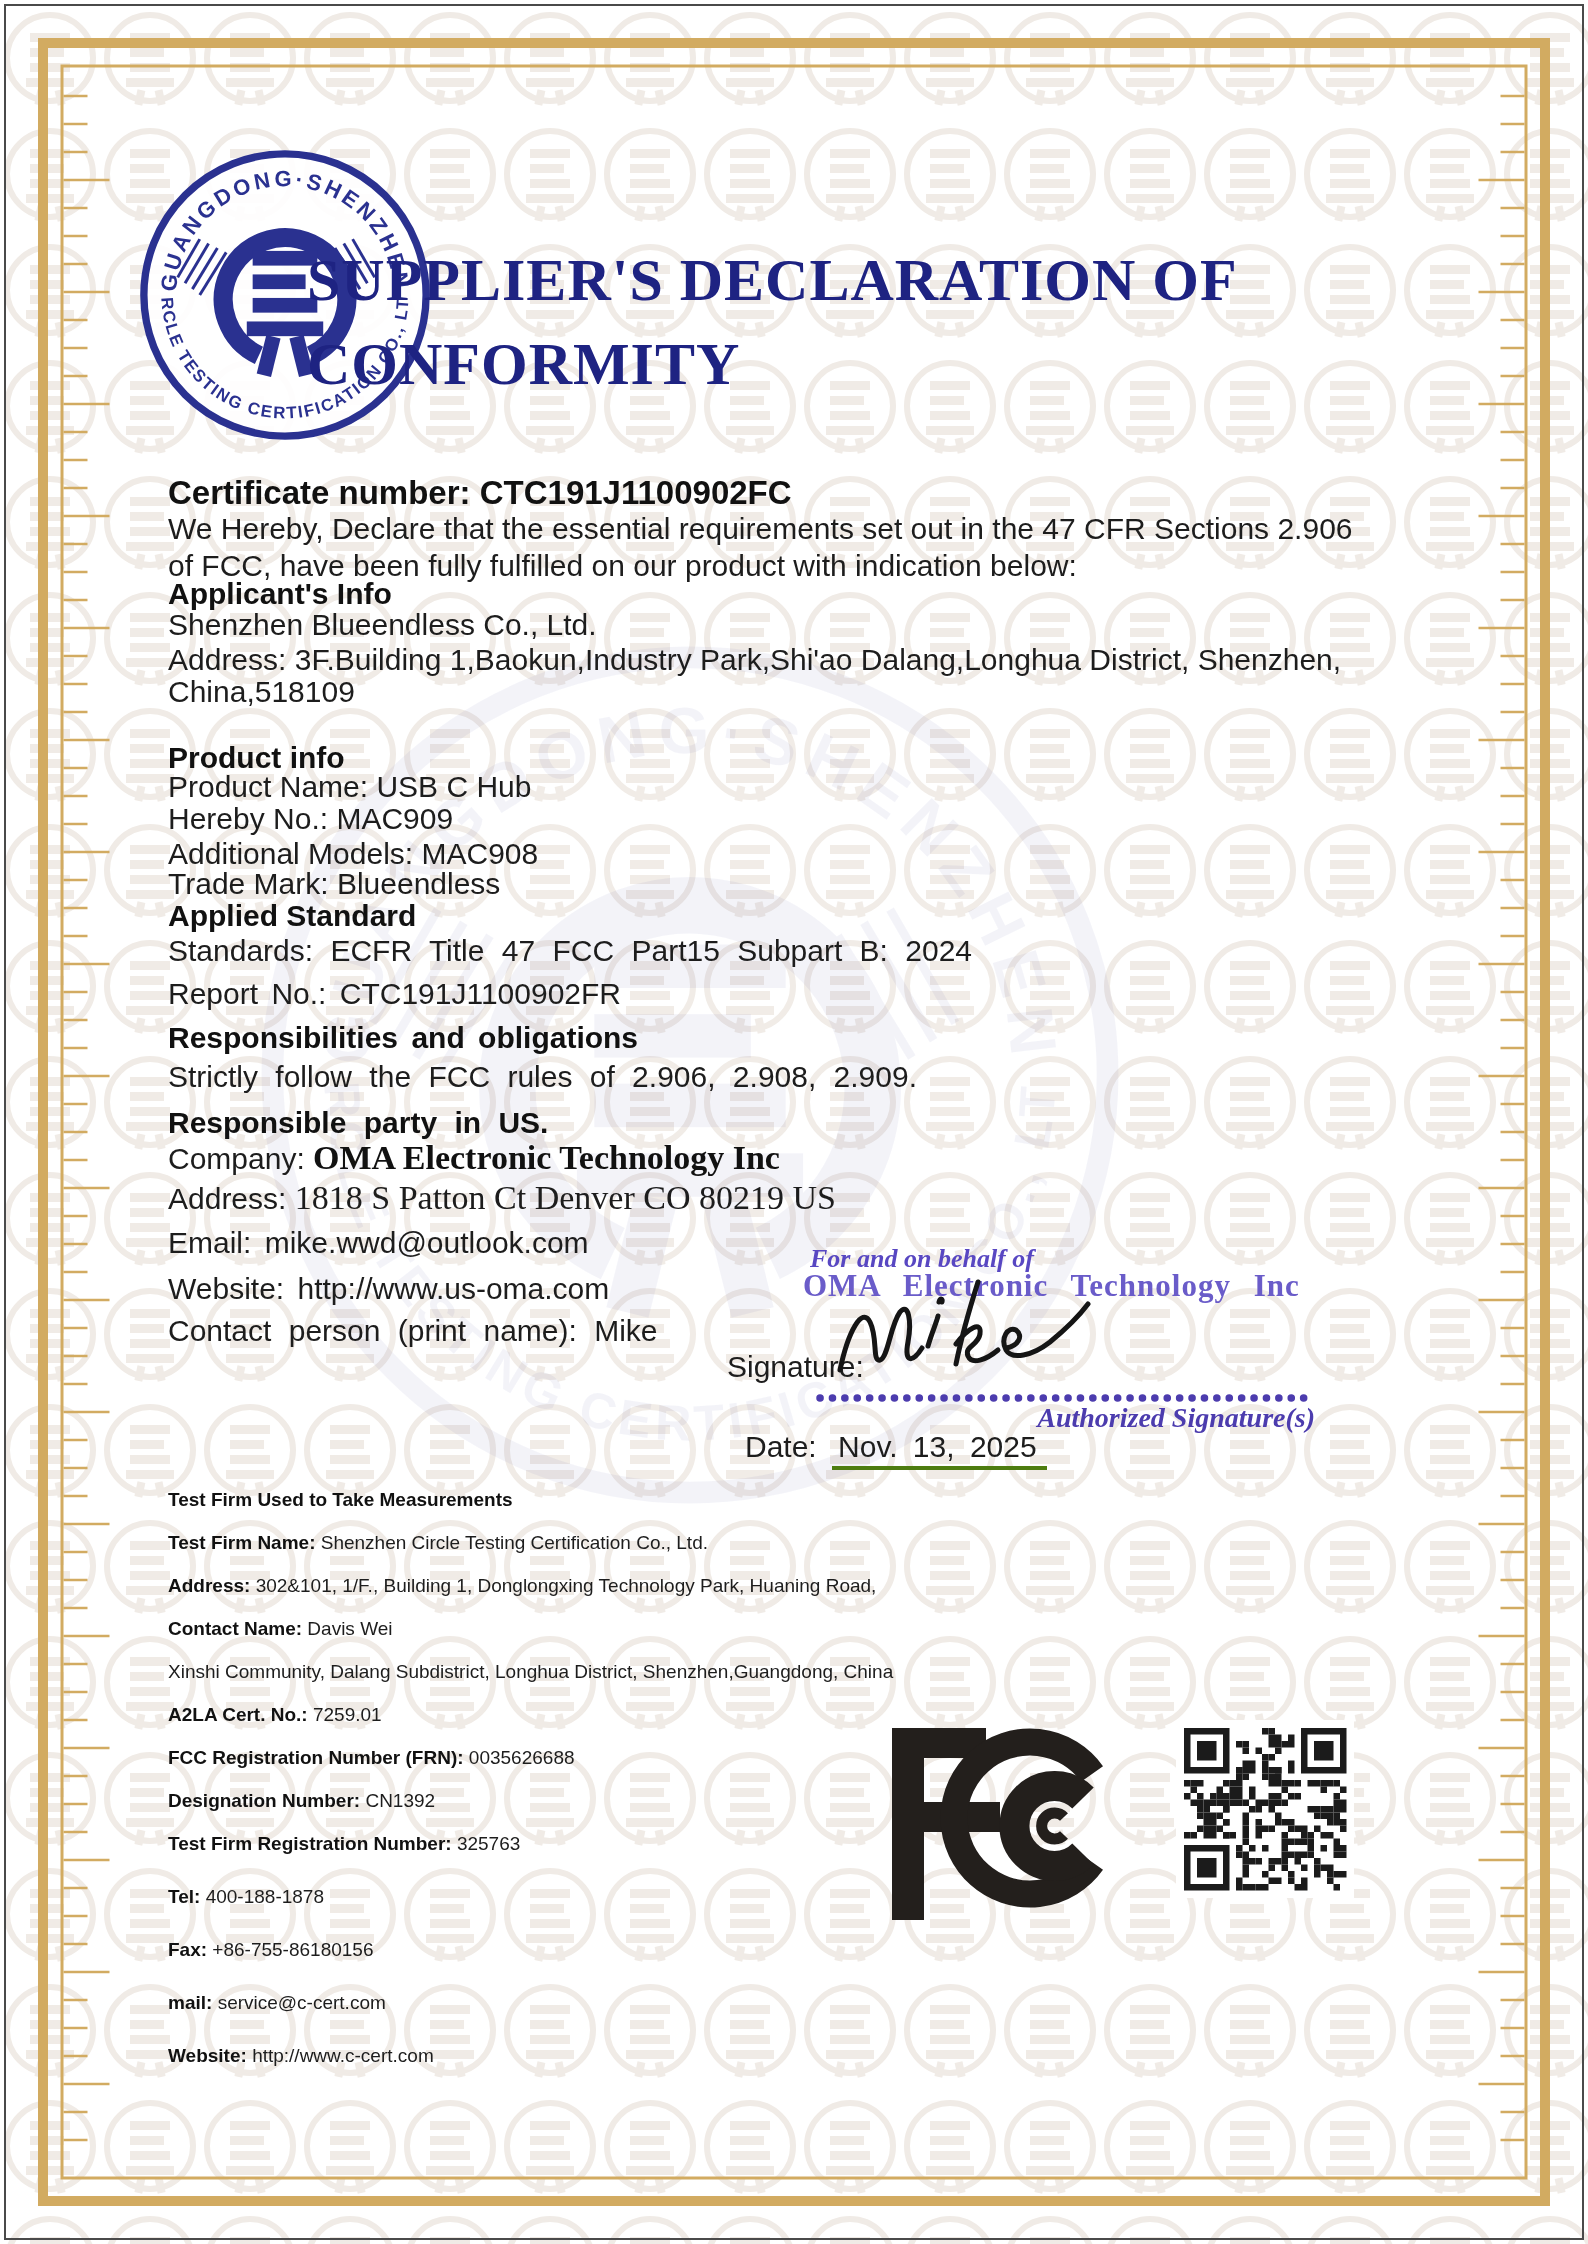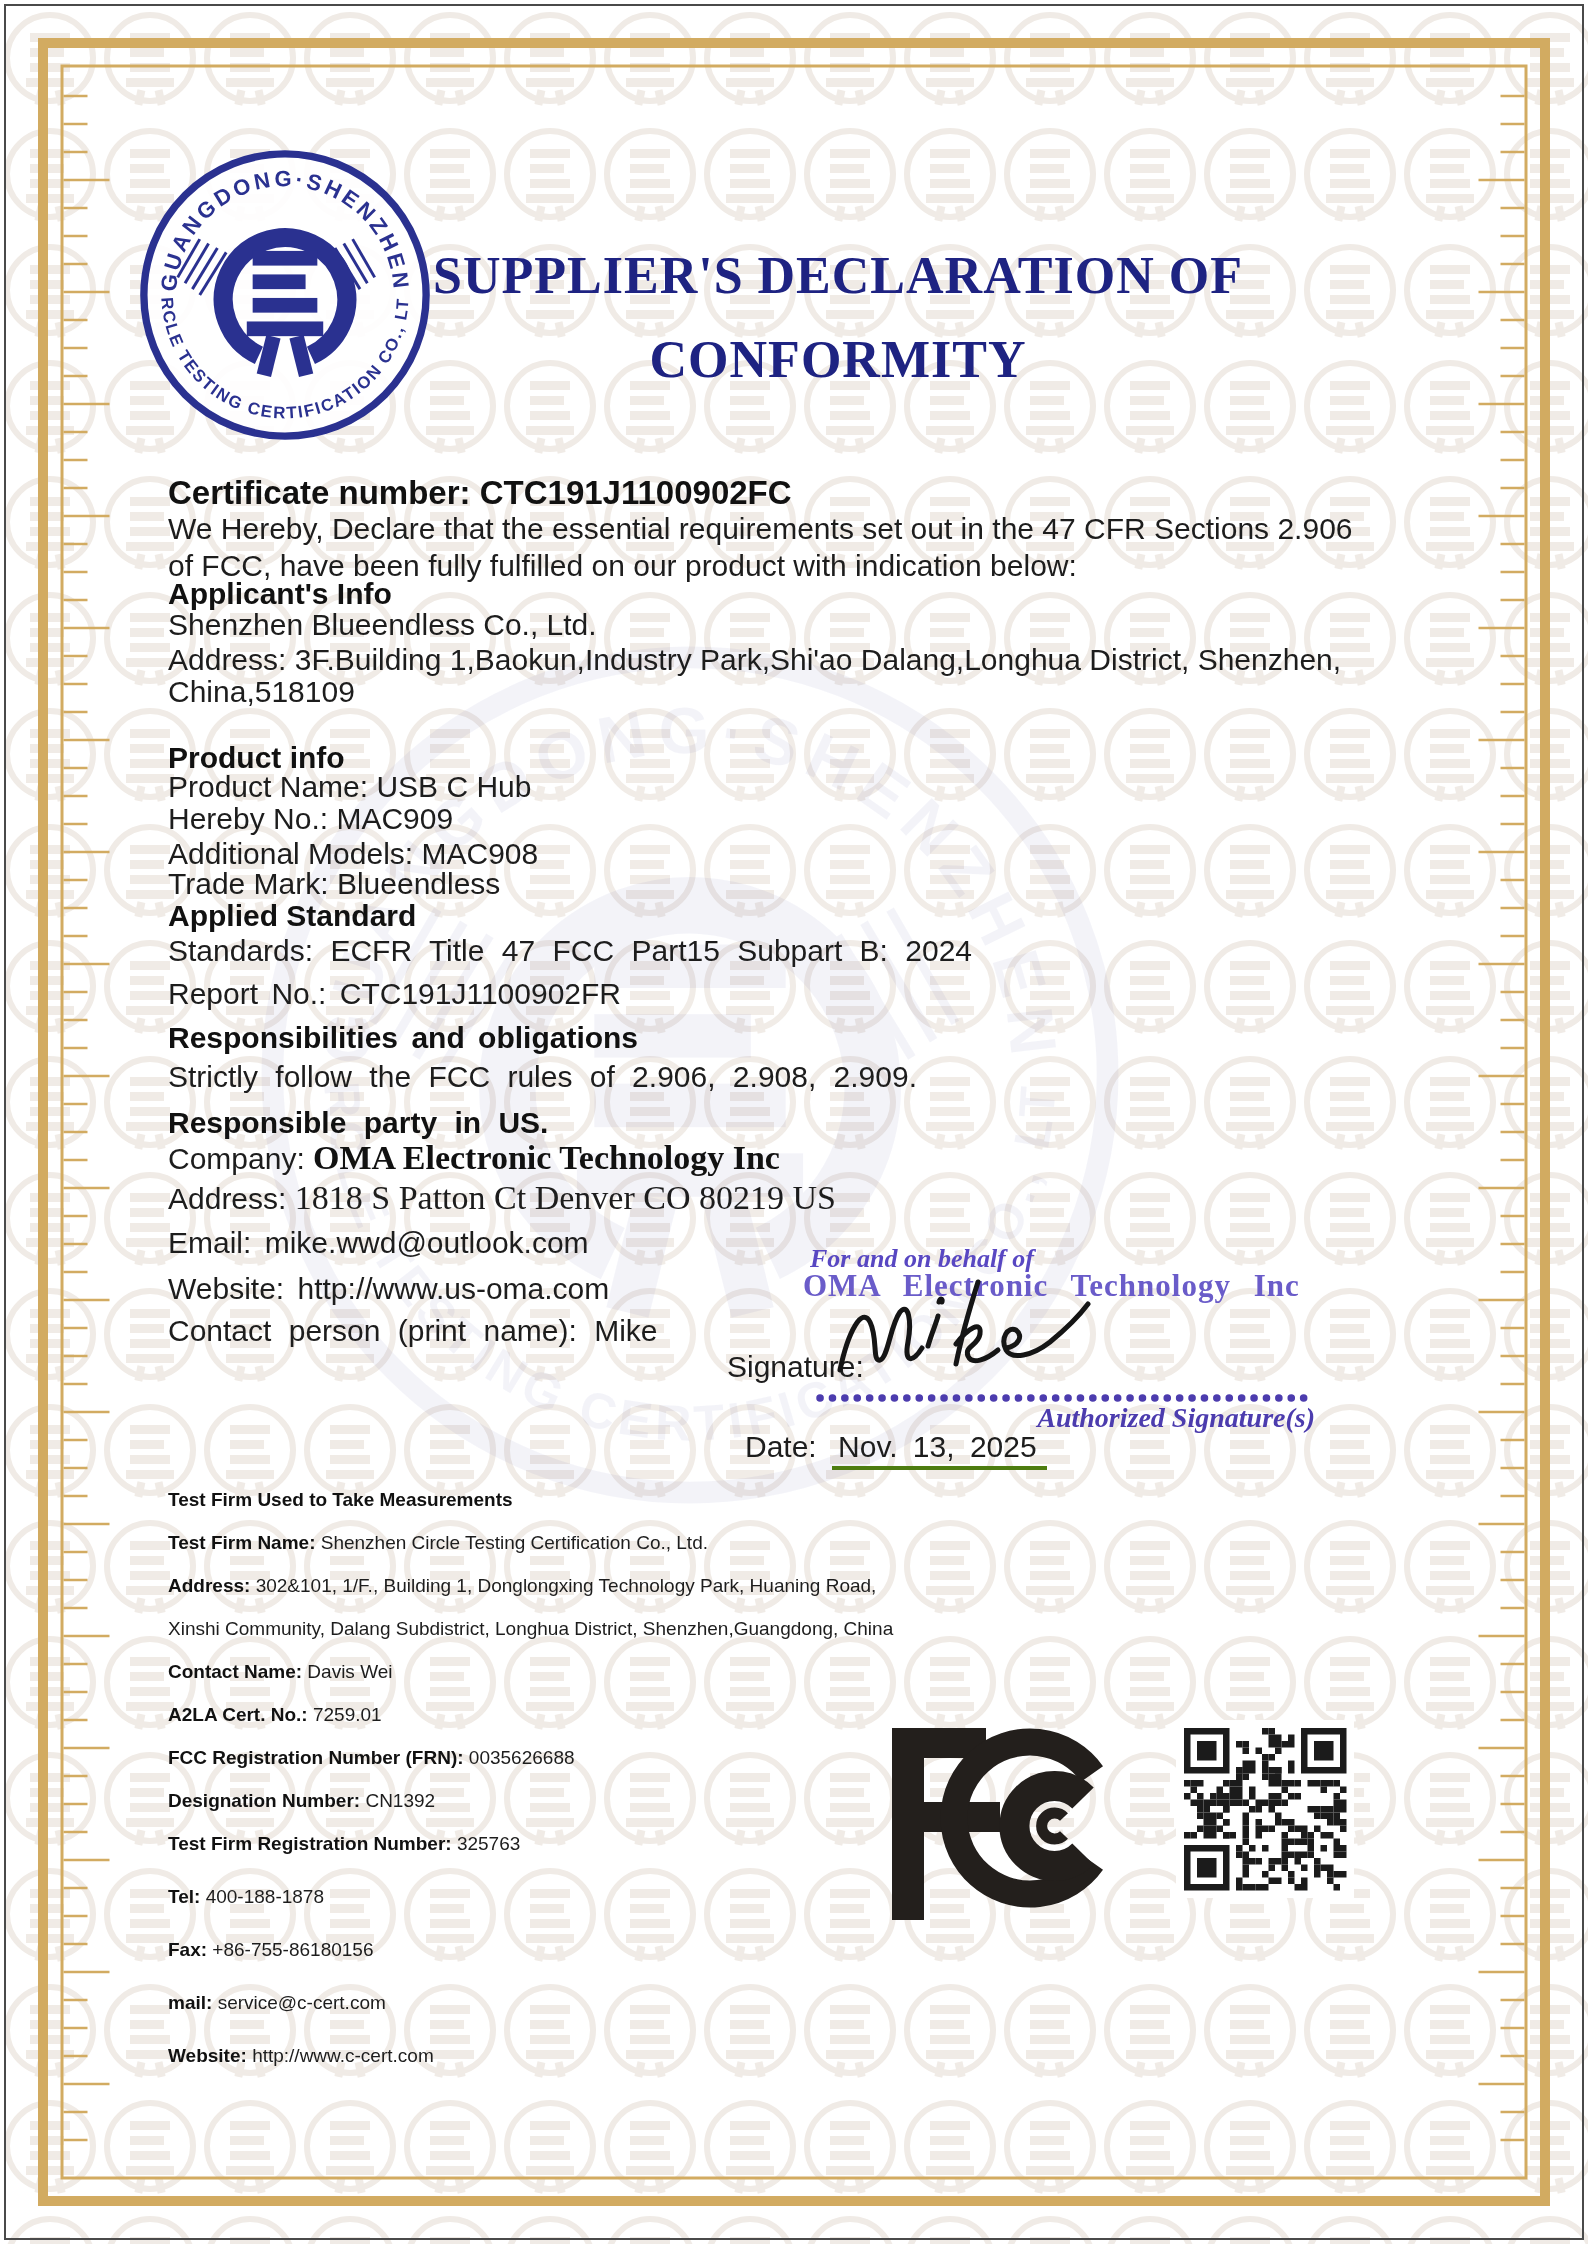--- a/index.html
+++ b/index.html
@@ -5,23 +5,23 @@
   html,body{margin:0;padding:0;background:#fff;}
   .page{position:relative;width:1588px;height:2244px;background:#ffffff;overflow:hidden;
         font-family:"Liberation Sans",sans-serif;color:#1d1d1d;}
   .abs{position:absolute;}
   svg{display:block;}
   .bg-svg{position:absolute;left:0;top:0;}
   .frame-outer{position:absolute;left:4px;top:4px;right:4px;bottom:4px;
                border:2px solid #4a4a4a;pointer-events:none;}
   .frame-gold{position:absolute;left:38px;top:38px;right:38px;bottom:38px;
               border:10px solid #d2ab61;pointer-events:none;}
-  .title{position:absolute;left:328px;width:1020px;text-align:center;
+  .title{position:absolute;left:307px;width:1020px;text-align:left;
          font-family:"Liberation Serif",serif;font-weight:bold;color:#1e2382;
-         font-size:52px;letter-spacing:1px;white-space:nowrap;}
+         font-size:60px;letter-spacing:1px;white-space:nowrap;}
   .line{position:absolute;left:168px;font-size:30px;white-space:nowrap;line-height:34px;}
   .b{font-weight:bold;color:#111;}
   .ws1{word-spacing:5px;}
   .ws2{word-spacing:9px;}
   .serifv{font-family:"Liberation Serif",serif;font-size:34px;}
   .serifvb{font-family:"Liberation Serif",serif;font-size:34px;font-weight:bold;color:#111;}
   .stamp1{position:absolute;left:810px;top:1244px;font-family:"Liberation Serif",serif;
           font-style:italic;font-weight:bold;font-size:26px;color:#5847c2;white-space:nowrap;}
   .stamp2{position:absolute;left:803px;top:1268px;font-family:"Liberation Serif",serif;
           font-weight:bold;font-size:31px;color:#6a5cc9;word-spacing:14px;letter-spacing:1px;white-space:nowrap;}
@@ -319,22 +319,22 @@
 
   <div class="dateline">
     <span>Date:</span>
     <span class="u">Nov. 13, 2025</span>
   </div>
 
   <div class="tf">
     <div class="tf-row b">Test Firm Used to Take Measurements</div>
     <div class="tf-row"><span class="b">Test Firm Name:</span> <span>Shenzhen Circle Testing Certification Co., Ltd.</span></div>
     <div class="tf-row"><span class="b">Address:</span> <span>302&amp;101, 1/F., Building 1, Donglongxing Technology Park, Huaning Road,</span></div>
+    <div class="tf-row"><span class="b">Contact Name:</span> <span>Davis Wei</span></div>
     <div class="tf-row"><span class="b"></span><span>Xinshi Community, Dalang Subdistrict, Longhua District, Shenzhen,Guangdong, China</span></div>
-    <div class="tf-row"><span class="b">Contact Name:</span> <span>Davis Wei</span></div>
     <div class="tf-row"><span class="b">A2LA Cert. No.:</span> <span>7259.01</span></div>
     <div class="tf-row"><span class="b">FCC Registration Number (FRN):</span> <span>0035626688</span></div>
     <div class="tf-row"><span class="b">Designation Number:</span> <span>CN1392</span></div>
     <div class="tf-row"><span class="b">Test Firm Registration Number:</span> <span>325763</span></div>
     <div class="tf-row tight"><span class="b">Tel:</span> <span>400-188-1878</span></div>
     <div class="tf-row tight"><span class="b">Fax:</span> <span>+86-755-86180156</span></div>
     <div class="tf-row tight"><span class="b">mail:</span> <span>service@c-cert.com</span></div>
     <div class="tf-row tight"><span class="b">Website:</span> <span>http://www.c-cert.com</span></div>
   </div>
 

